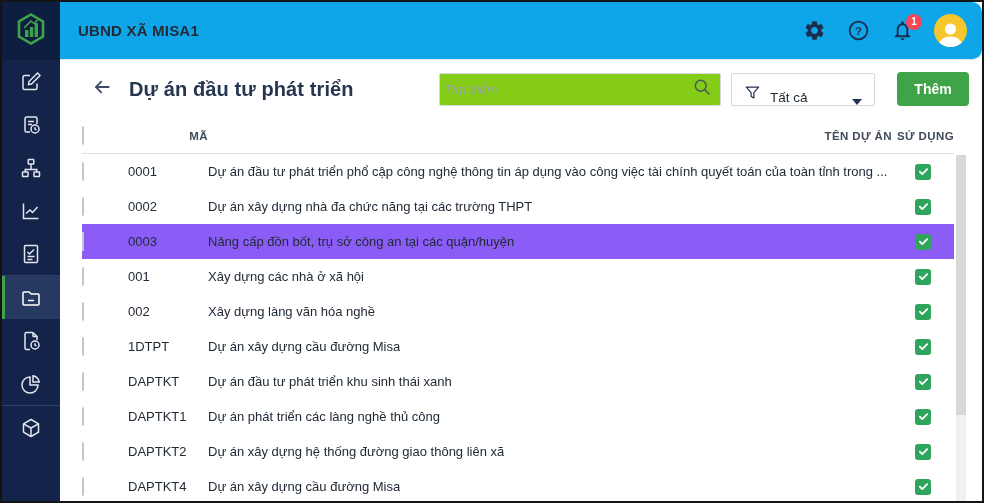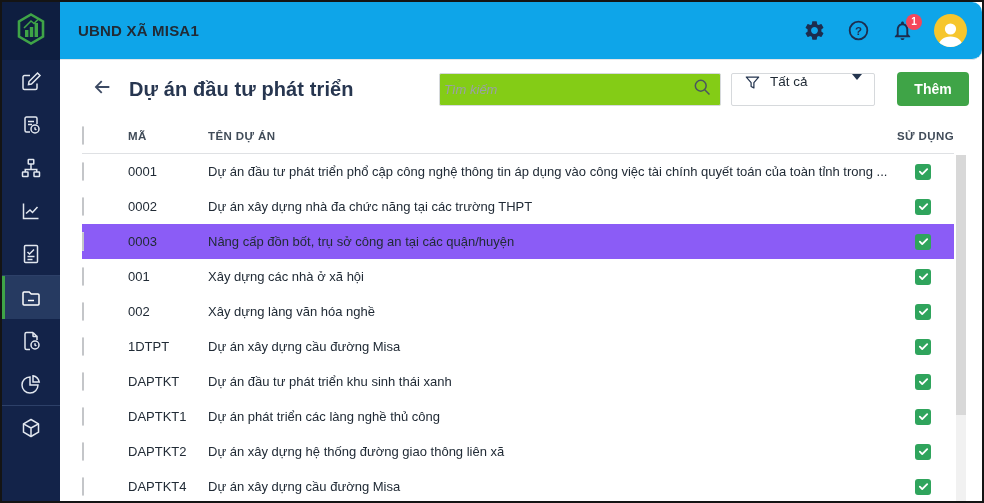--- a/index.html
+++ b/index.html
@@ -71,21 +71,21 @@
     margin-left: auto; width: 282px; height: 33px; border: 1px solid #d6d9dc;
     border-radius: 2px; display: flex; align-items: center; padding: 0 8px 0 4px; background:#84cc16;
   }
   .search-box input {
     border: none; outline: none; flex: 1; font-size: 13px; color:#212b36;
     font-family: inherit; background: transparent;
   }
   .search-box input::placeholder { color: #9aa0a6; font-style: italic; }
   .filter-box {
     margin-left: 10px; width: 144px; height: 33px; border: 1px solid #d6d9dc;
-    border-radius: 2px; display: flex; align-items: flex-start; gap: 9px;
+    border-radius: 2px; display: flex; align-items: flex-end; gap: 9px;
     padding: 0 12px; cursor: pointer; background:#fff;
   }
   .filter-label { font-size: 13.5px; color: #212b36; flex: 1; }
   .caret-down {
     width: 0; height: 0; border-left: 5px solid transparent;
     border-right: 5px solid transparent; border-top: 6px solid #24354f;
   }
   .add-btn {
     margin-left: 22px; width: 72px; height: 34px; background: #3fa447; color: #fff;
     border: none; border-radius: 4px; font-size: 14px; font-weight: 600;
@@ -95,20 +95,21 @@
   
   .table-wrap { position: absolute; left: 22px; right: 28px; top: 58px; bottom: 0; }
   .t-row {
     display: grid; grid-template-columns: 46px 80px 1fr 62px;
     align-items: center; height: 35px;
   }
   .t-head { height: 36px; border-bottom: 1px solid #dfe1e4; }
   .t-head .th {
     font-size: 11.5px; font-weight: 700; color: #414c59; letter-spacing: .4px;
     white-space: nowrap;
+    text-align: right;
   }
   .th-usage { text-align: right; }
   .cell-code { font-size: 13px; color: #212b36; }
   .cell-name {
     font-size: 13px; color: #212b36; white-space: nowrap; overflow: hidden;
     padding-right: 14px;
   }
   .cell-usage { display: flex; justify-content: center; }
   .t-row.highlight { background: #8b5cf6; }
   .checkbox {

